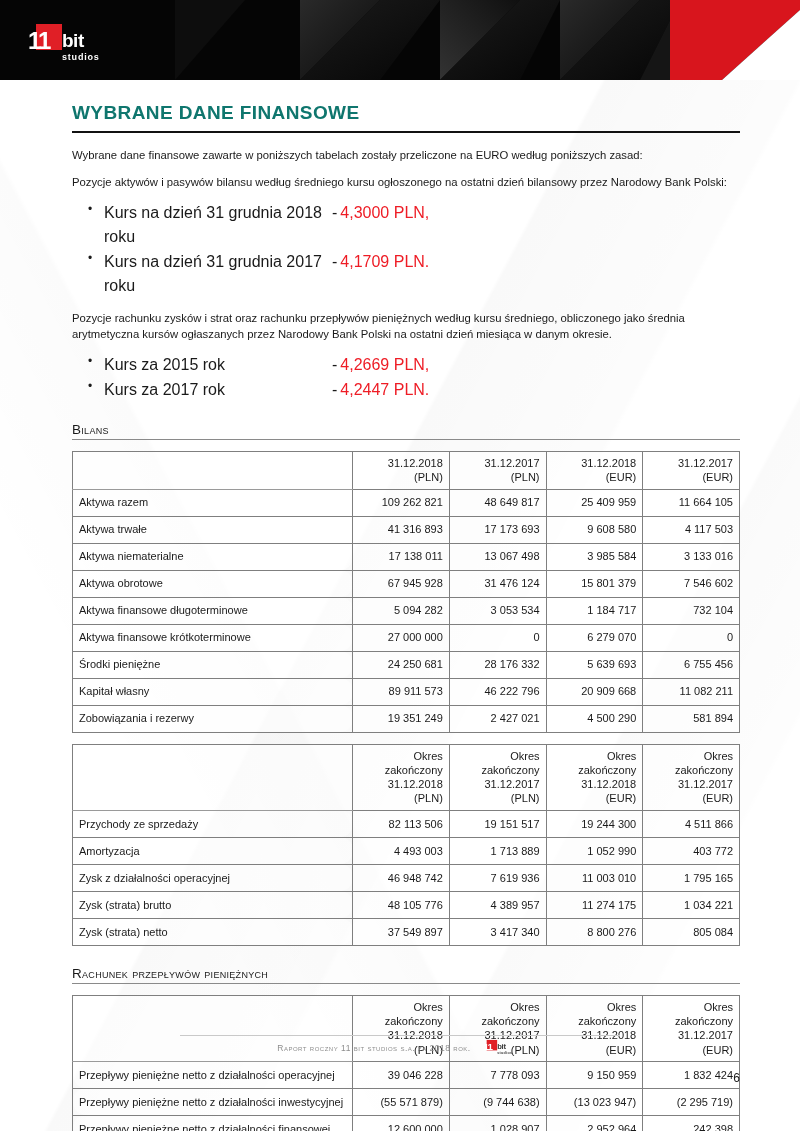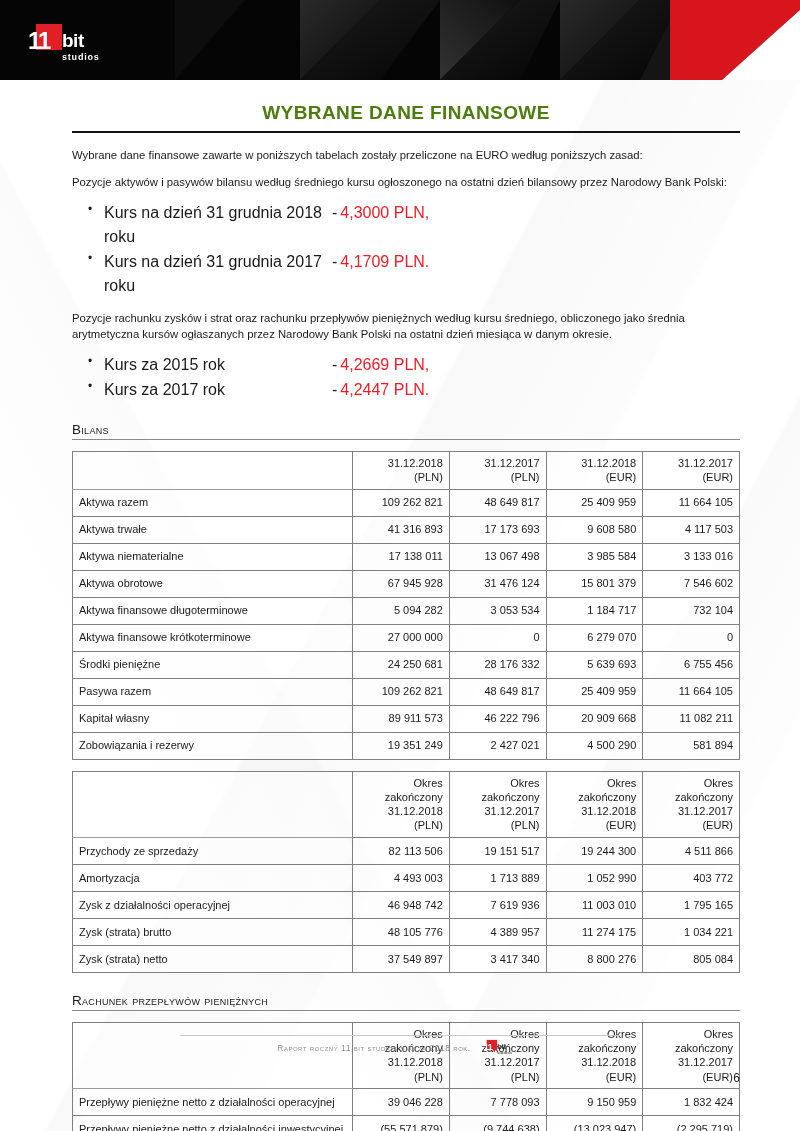--- a/index.html
+++ b/index.html
@@ -60,22 +60,21 @@
 
   
   .content {
     position: relative;
     z-index: 1;
     padding: 0 60px 0 72px;
   }
 
   
   .page-title {
-    text-align: center;
-    color: #4d7c0f;
+    color: #0f766e;
     font-size: 19px;
     font-weight: bold;
     letter-spacing: 0.4px;
     margin: 22px 0 0 0;
     padding: 0;
   }
   .title-rule {
     border: 0;
     border-top: 2.5px solid #111;
     margin: 7px 0 14px 0;
@@ -381,27 +380,20 @@
             <td class="num">0</td>
           </tr>
           <tr>
             <td class="label">Środki pieniężne</td>
             <td class="num">24 250 681</td>
             <td class="num">28 176 332</td>
             <td class="num">5 639 693</td>
             <td class="num">6 755 456</td>
           </tr>
           <tr>
-            <td class="label">Pasywa razem</td>
-            <td class="num">109 262 821</td>
-            <td class="num">48 649 817</td>
-            <td class="num">25 409 959</td>
-            <td class="num">11 664 105</td>
-          </tr>
-          <tr>
             <td class="label">Kapitał własny</td>
             <td class="num">89 911 573</td>
             <td class="num">46 222 796</td>
             <td class="num">20 909 668</td>
             <td class="num">11 082 211</td>
           </tr>
           <tr>
             <td class="label">Zobowiązania i rezerwy</td>
             <td class="num">19 351 249</td>
             <td class="num">2 427 021</td>

